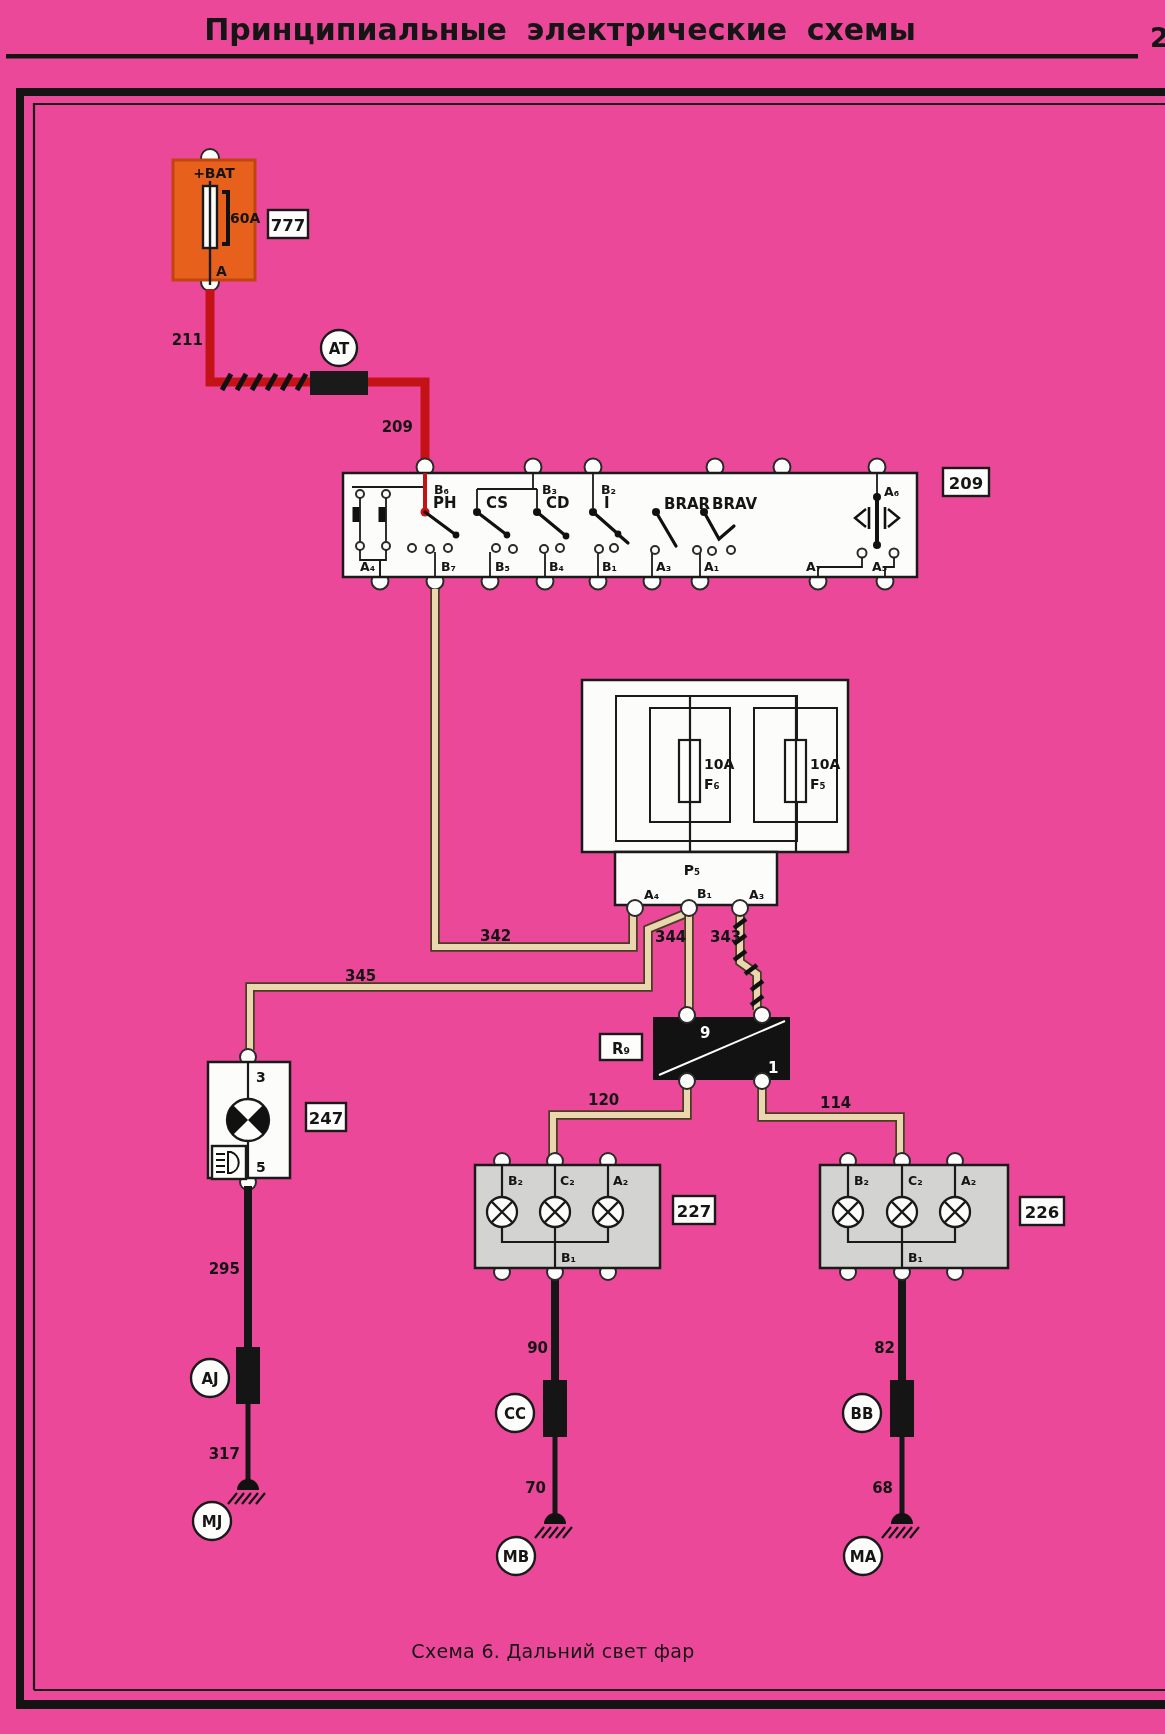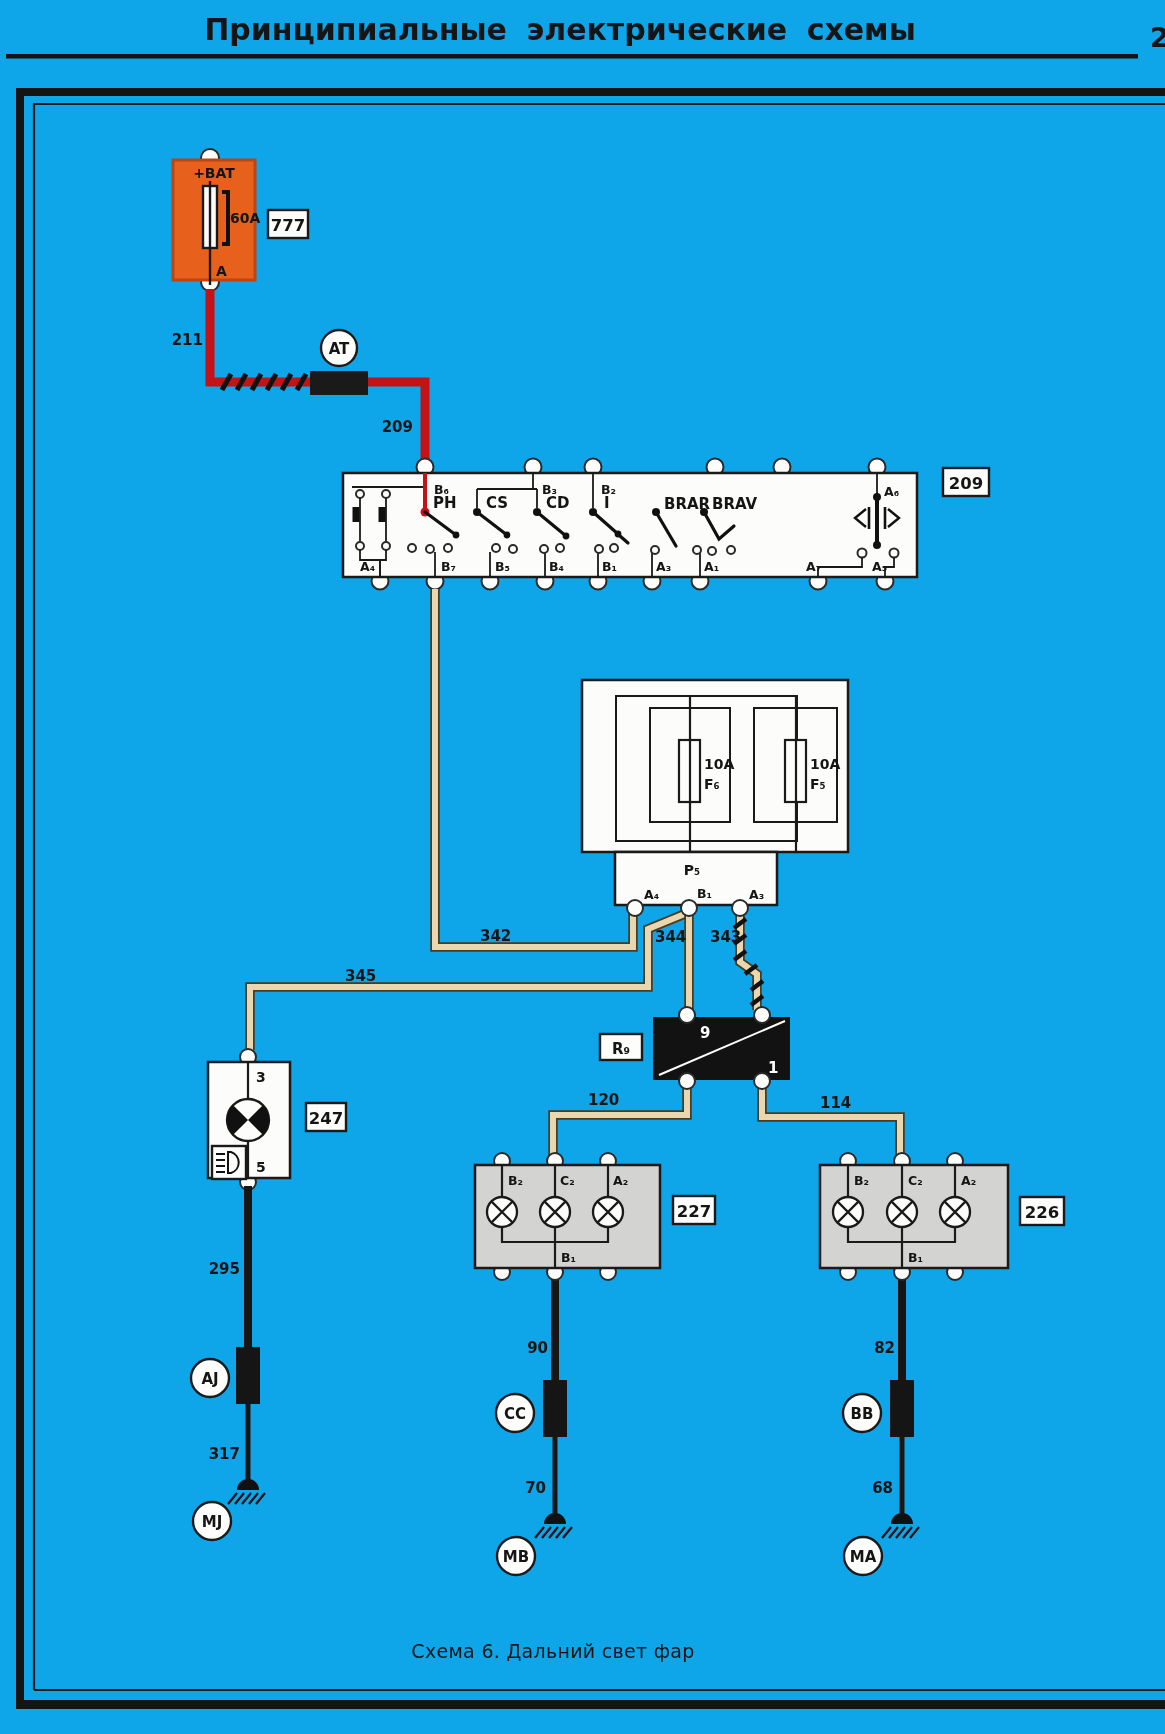--- a/index.html
+++ b/index.html
@@ -1,16 +1,16 @@
 <!DOCTYPE html>
 <html><head>
 <meta charset="utf-8">
 <style>
   html,body{margin:0;padding:0;background:#e8e6e0;}
-  .page{position:relative;width:1165px;height:1734px;background:#0ea5e9;overflow:hidden;}
+  .page{position:relative;width:1165px;height:1734px;background:#ec4899;overflow:hidden;}
   svg{display:block;overflow:hidden;}
   text{font-family:"DejaVu Sans","Liberation Sans",sans-serif;fill:#151515;}
   .title{font-weight:bold;font-size:30px;letter-spacing:0px;word-spacing:9px;}
   .pageno{font-weight:bold;font-size:27px;}
   .caption{font-size:19px;font-weight:400;letter-spacing:.3px;}
   .tt{font-weight:bold;font-size:15px;}   
   .ts{font-weight:bold;font-size:12.5px;} 
   .tm{font-weight:bold;font-size:14px;}
   .tb{font-weight:bold;font-size:16.5px;} 
   .tc{font-weight:bold;font-size:15px;}   

